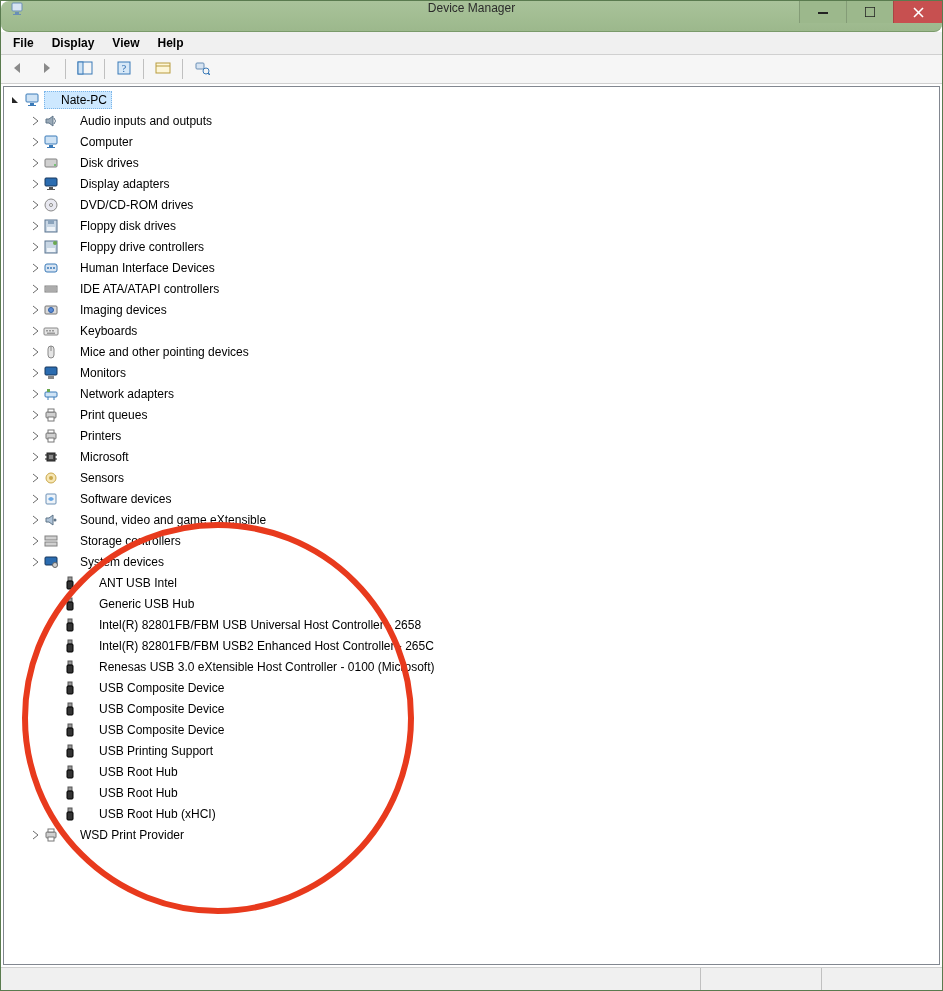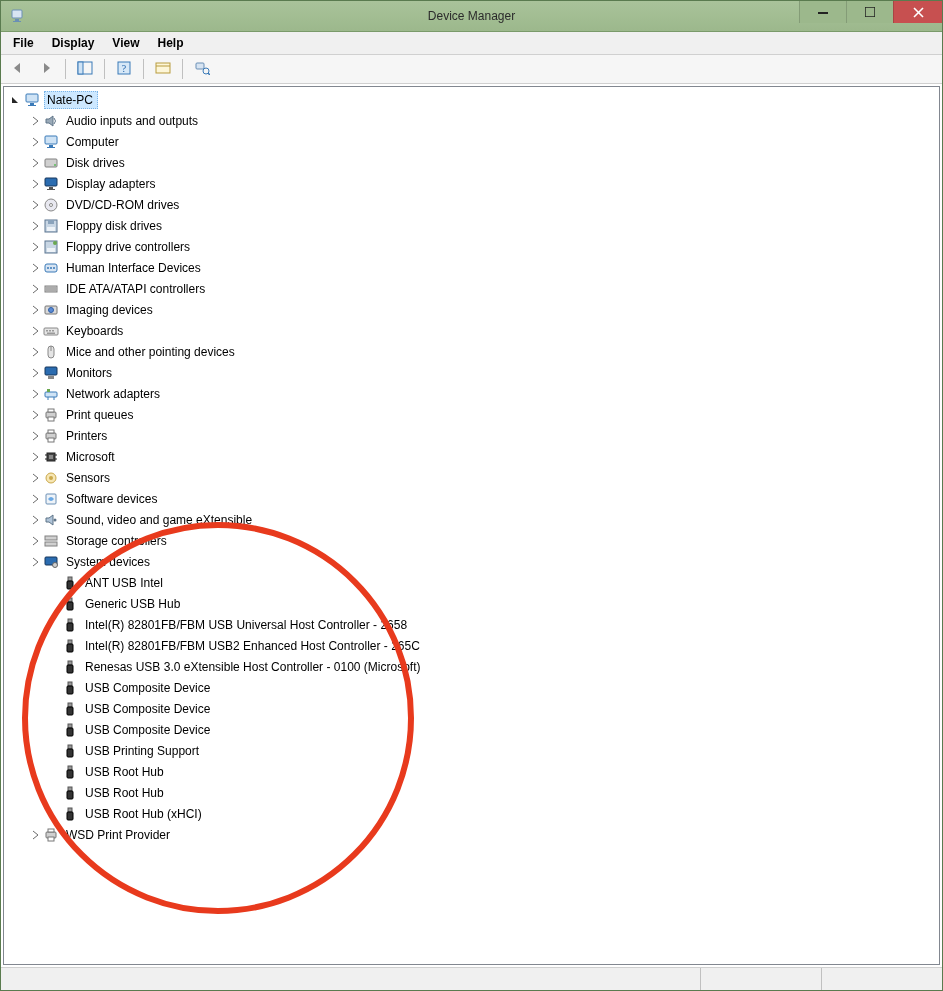--- a/index.html
+++ b/index.html
@@ -1,18 +1,18 @@
 <!DOCTYPE html>
 <html><head>
 <meta charset="utf-8">
 <style>
   html,body{margin:0;padding:0;font-family:"Segoe UI",Tahoma,sans-serif;font-size:12px;color:#000;background:#fff;}
   .window{width:943px;height:991px;border:1px solid #5a7b4f;box-sizing:border-box;display:flex;flex-direction:column;position:relative;}
   
-  .titlebar{height:30px;background:linear-gradient(#a9c39a,#9cb88c);display:flex;align-items:center;position:relative;border-bottom:1px solid #7a9a6a;}
+  .titlebar{height:30px;background:linear-gradient(#a9c39a,#9cb88c);display:flex;position:relative;border-bottom:1px solid #7a9a6a;border-radius:8px;}
   .titlebar .sys-icon{width:16px;height:16px;margin-left:8px;}
   .titlebar .title{position:absolute;left:0;right:0;text-align:center;font-size:12px;color:#2b2b2b;}
   .win-controls{position:absolute;right:0;top:0;display:flex;height:22px;}
   .win-controls .btn{width:46px;height:22px;display:flex;align-items:center;justify-content:center;border-left:1px solid rgba(0,0,0,0.15);}
   .win-controls .btn.min,.win-controls .btn.max{background:#9cb88c;}
   .win-controls .btn.close{background:#c75050;color:#fff;width:48px;}
   .win-controls .btn svg{display:block}
   
   .menubar{height:22px;background:#f0f0f0;border-bottom:1px solid #d0d0d0;display:flex;align-items:center;padding:0 4px;gap:2px;font-weight:bold;}
   .menubar .menu-item{padding:2px 8px;font-size:12px;cursor:default;}
@@ -28,21 +28,21 @@
   .statusbar .pane:first-child{border-left:none;flex:1;margin-left:0;width:auto;}
   
   ul.tree{list-style:none;margin:0;padding:2px 0 2px 4px;}
   ul.tree ul{list-style:none;margin:0;padding-left:19px;}
   li.tree-node{}
   .row{display:flex;align-items:center;height:21px;white-space:nowrap;padding-right:6px;}
   .expander{width:16px;height:16px;display:flex;align-items:center;justify-content:center;flex:none;cursor:default;}
   .expander.empty{visibility:hidden;}
   .expander svg{display:block}
   .node-icon{width:16px;height:16px;margin-right:4px;flex:none;display:flex;align-items:center;justify-content:center;}
-  .node-label{padding:1px 4px 1px 2px;border:1px solid transparent;}
+  .node-label{padding:1px 4px 1px 16px;border:1px solid transparent;}
   .row.selected .node-label{background:#cde8ff;border:1px dotted #7bb5e8;}
   
   .annotation-circle{position:absolute;border:6px solid #e83a1d;border-radius:50%;pointer-events:none;box-sizing:border-box;}
 </style>
 </head>
 <body>
 
 <div class="window">
 
   <div class="titlebar">

